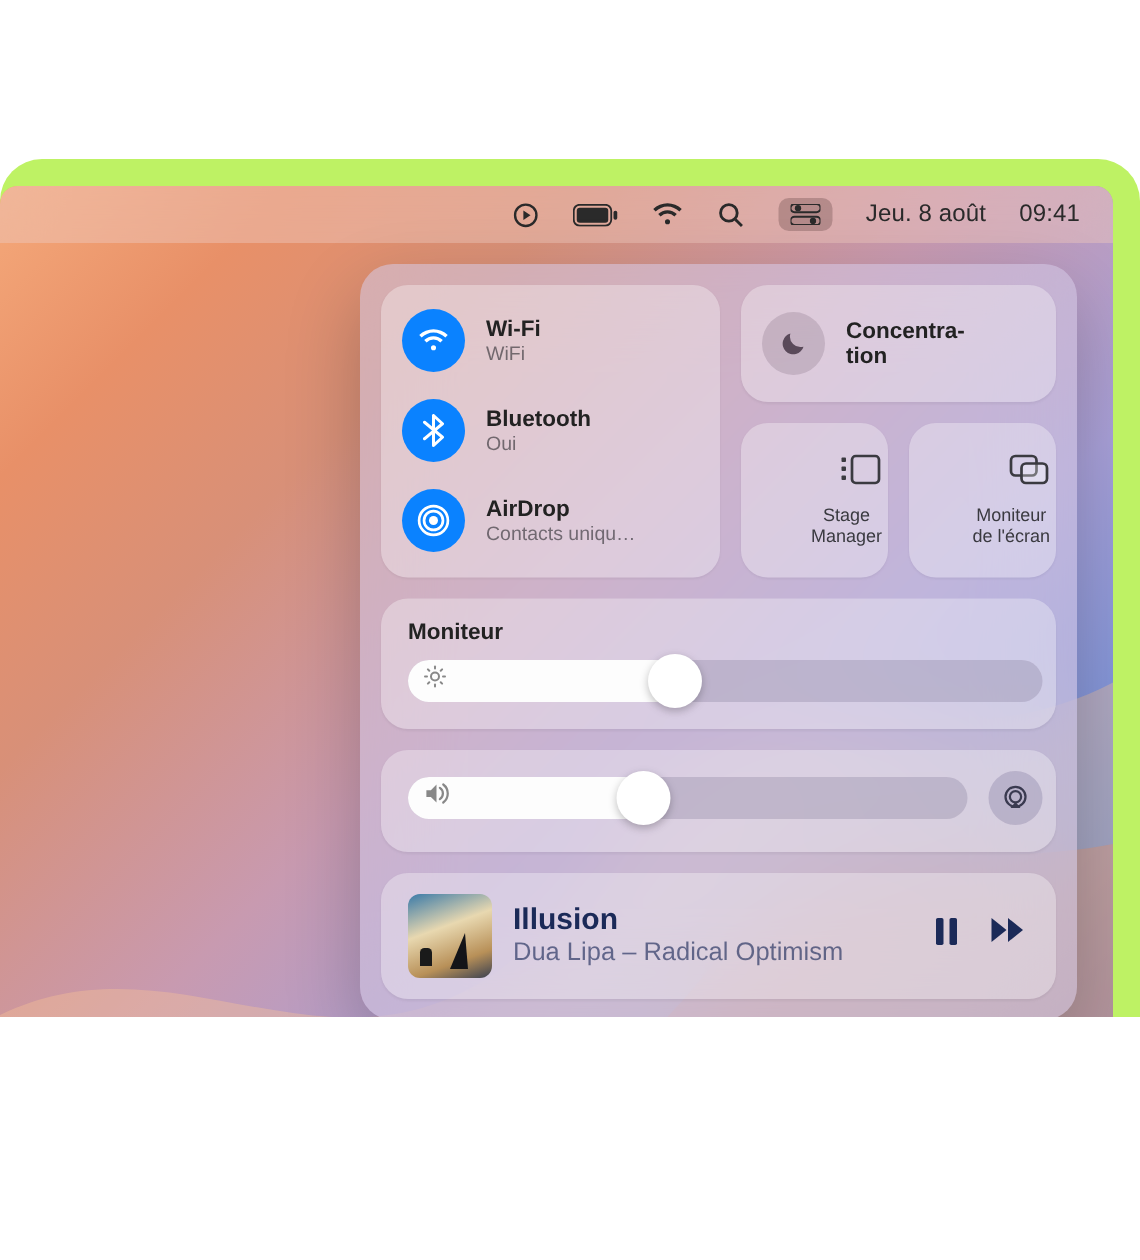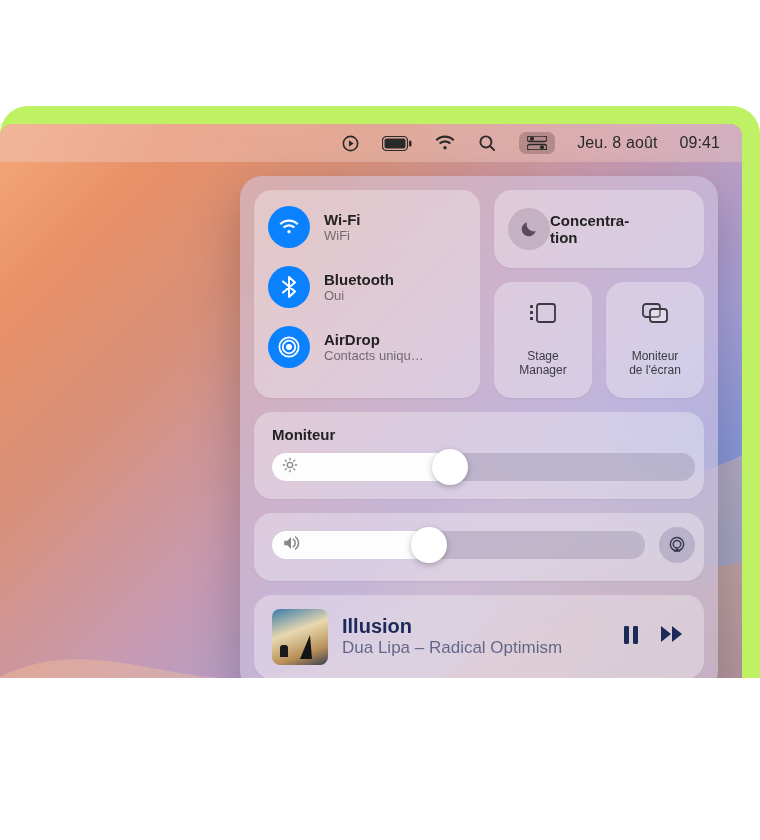--- a/index.html
+++ b/index.html
@@ -144,20 +144,21 @@
     width: 210px;
     display: flex;
     flex-direction: column;
     gap: 14px;
   }
   .focus-tile {
     flex: 0 0 78px;
     display: flex;
     align-items: center;
     padding: 0 14px;
+    gap: 14px;
   }
   .focus-circle {
     width: 42px;
     height: 42px;
     border-radius: 50%;
     background: rgba(120,100,120,0.25);
     display: flex;
     align-items: center;
     justify-content: center;
     flex-shrink: 0;
@@ -170,23 +171,23 @@
   }
   .small-row {
     flex: 1;
     display: flex;
     gap: 14px;
   }
   .small-tile {
     flex: 1;
     display: flex;
     flex-direction: column;
-    align-items: center;
+    align-items: flex-end;
     justify-content: center;
-    gap: 22px;
+    gap: 8px;
     text-align: center;
     padding: 20px 4px;
   }
   .small-tile-label {
     font-size: 12px;
     color: #3a3a40;
     font-weight: 500;
     line-height: 1.15;
   }
   

